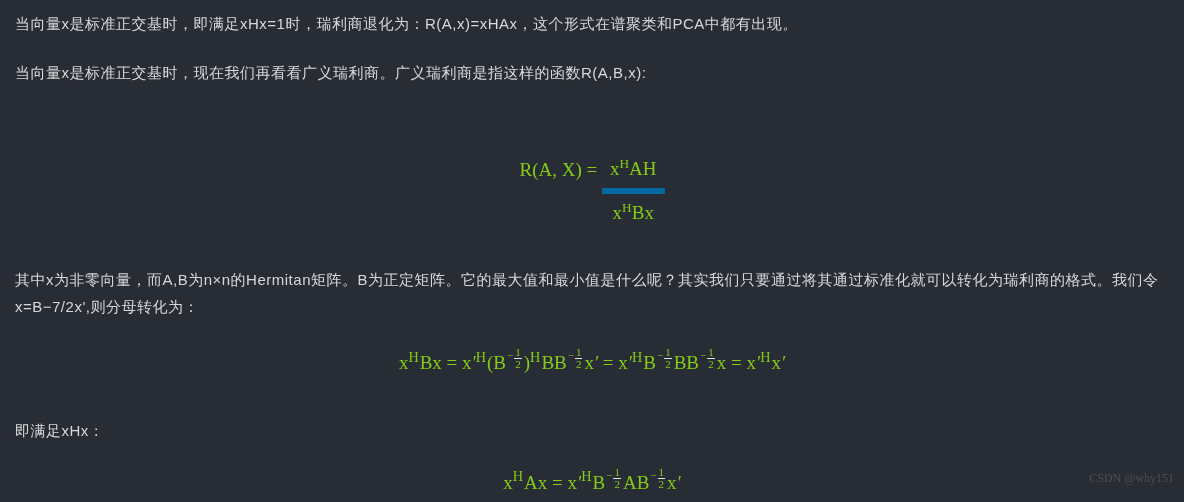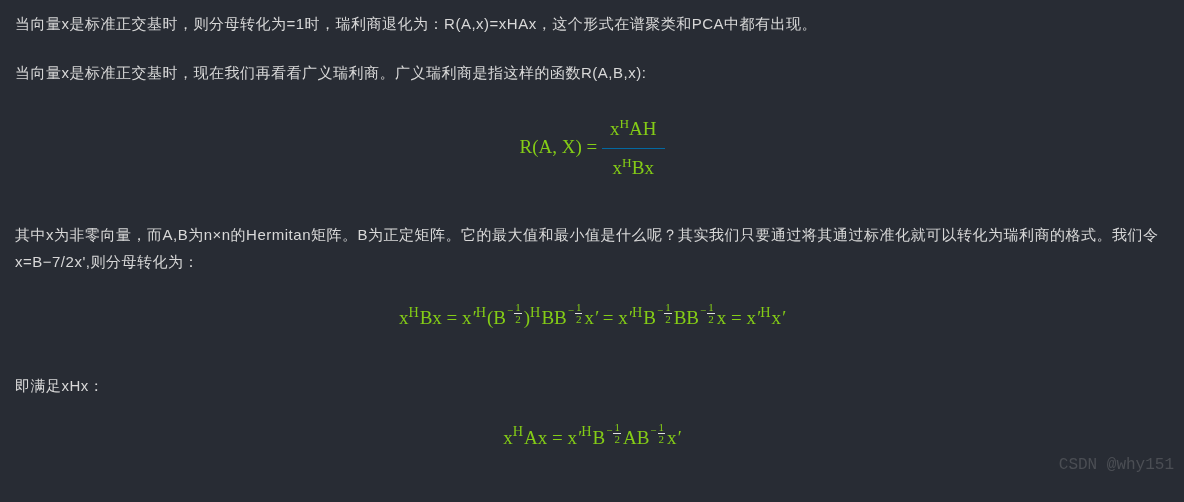--- a/index.html
+++ b/index.html
@@ -33,22 +33,23 @@
     .equation-small-margin {
       margin: 12px 0 17px 0;
     }
     .frac {
       display: inline-block;
       vertical-align: middle;
       text-align: center;
     }
     .frac .num {
       display: block;
-      border-bottom: 1px solid #0369a1;
+      border-bottom: 6px solid #0369a1;
       padding: 0 8px 2px 8px;
+      margin-top: 40px;
     }
     .frac .den {
       display: block;
       padding: 2px 8px 0 8px;
     }
     sup {
       font-size: 0.7em;
       vertical-align: super;
       line-height: 0;
     }
@@ -82,31 +83,31 @@
       font-size: 0.75em;
       vertical-align: super;
       line-height: 0;
       margin-right: 1px;
     }
     .prime {
       font-style: italic;
     }
     .watermark {
       position: absolute;
-      bottom: 22px;
+      bottom: 12px;
       right: 10px;
-      font-size: 16px;
+      font-size: 12px;
       color: rgba(180, 180, 180, 0.25);
-      font-family: Liberation Mono, monospace;
+      font-family: Liberation Serif, serif;
     }
   </style>
 </head>
 <body>
 
-<div class="paragraph">当向量x是标准正交基时，则分母转化为=1时，瑞利商退化为：R(A,x)=xHAx，这个形式在谱聚类和PCA中都有出现。</div>
+<div class="paragraph">当向量x是标准正交基时，即满足xHx=1时，瑞利商退化为：R(A,x)=xHAx，这个形式在谱聚类和PCA中都有出现。</div>
 
 <div class="paragraph">当向量x是标准正交基时，现在我们再看看广义瑞利商。广义瑞利商是指这样的函数R(A,B,x):</div>
 
 <div class="equation">
   <span>R(A, X) = </span>
   <span class="frac">
     <span class="num">x<sup>H</sup>AH</span>
     <span class="den">x<sup>H</sup>Bx</span>
   </span>
 </div>

